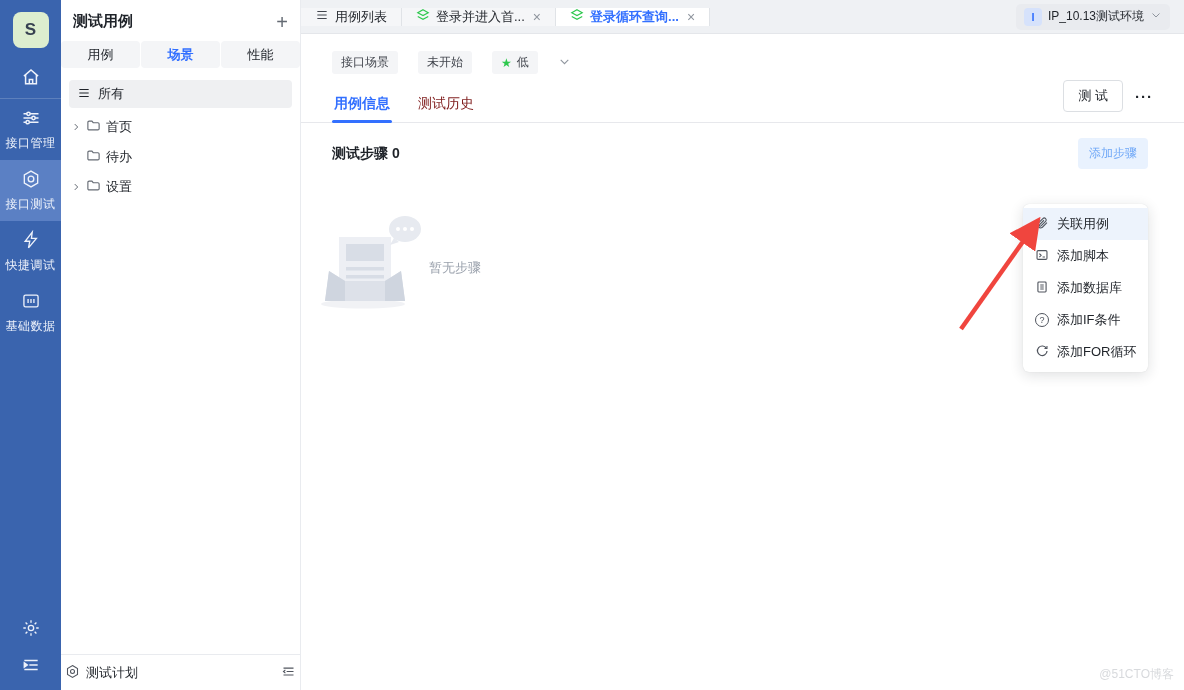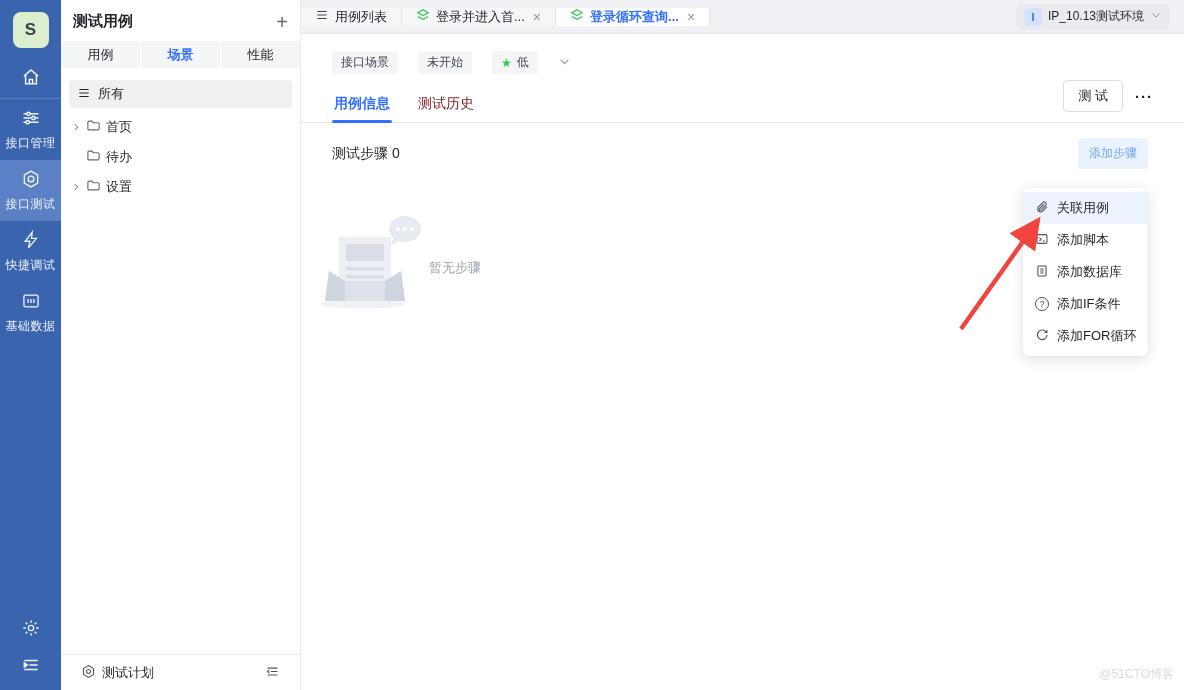--- a/index.html
+++ b/index.html
@@ -26,21 +26,21 @@
   .panel-tabs { display:flex; gap:1px; padding:0 0; }
   .panel-tab { flex:1; height:27px; background:#f4f5f7; border-radius:4px; display:flex; align-items:center; justify-content:center; font-size:13px; color:#1f2329; cursor:pointer; }
   .panel-tab.selected { color:#3370ff; font-weight:bold; }
   .tree-all { margin:12px 8px 4px; height:28px; background:#eff0f2; border-radius:4px; display:flex; align-items:center; gap:7px; padding:0 8px; cursor:pointer; }
   .tree-all svg { width:14px; height:14px; stroke:#1f2329; }
   .tree-item { height:30px; display:flex; align-items:center; gap:5px; padding:0 8px 0 10px; cursor:pointer; }
   .tree-item .caret { width:10px; height:10px; display:flex; align-items:center; justify-content:center; }
   .tree-item .caret svg { width:10px; height:10px; stroke:#646a73; }
   .tree-item .folder svg { width:15px; height:15px; stroke:#646a73; }
   .tree-label { font-size:13px; }
-  .panel-footer { position:absolute; left:0; right:0; bottom:0; height:36px; border-top:1px solid #e9ebef; display:flex; align-items:center; justify-content:space-between; padding:0 20px; background:#fff; }
+  .panel-footer { position:absolute; left:0; right:0; bottom:0; height:36px; border-top:1px solid #e9ebef; display:flex; align-items:center; justify-content:space-between; padding:0 4px; background:#fff; }
   .panel-footer-left { display:flex; align-items:center; gap:6px; cursor:pointer; }
   .panel-footer svg { width:15px; height:15px; stroke:#50555e; }
 
   
   .main { flex:1; display:flex; flex-direction:column; min-width:0; }
   .tabbar { height:34px; background:#eff1f4; border-bottom:1px solid #e4e6ea; display:flex; align-items:center; }
   .doc-tab { display:flex; align-items:center; gap:6px; padding:0 14px; font-size:13px; background:#f5f6f8; border-right:1px solid #e0e3e7; cursor:pointer; white-space:nowrap; }
   .doc-tab svg { width:14px; height:14px; flex-shrink:0; }
   .doc-tab .close { color:#8f959e; font-size:14px; margin-left:2px; cursor:pointer; }
   .doc-tab.active { background:#ffffff; border-right:1px solid #e0e3e7; }
@@ -58,28 +58,28 @@
   .tag .star { color:#2ec84e; font-size:12px; line-height:1; }
   .tags-chevron svg { width:13px; height:13px; stroke:#8f959e; cursor:pointer; }
   .header-actions { position:absolute; top:46px; right:31px; display:flex; align-items:center; gap:12px; }
   .test-btn { background:#fff; border:1px solid #dcdfe3; border-radius:4px; padding:6px 14px; font-size:13px; cursor:pointer; color:#1f2329; }
   .more-btn { font-size:15px; font-weight:bold; letter-spacing:1px; color:#1f2329; cursor:pointer; }
   .case-tabs { margin-top:15px; border-bottom:1px solid #e7e8ec; display:flex; gap:24px; padding-left:31px; }
   .case-tab { padding:6px 2px 9px; font-size:14px; cursor:pointer; position:relative; color:#7f1d1d; }
   .case-tab.active { color:#3370ff; font-weight:bold; }
   .case-tab.active:after { content:""; position:absolute; left:0; right:0; bottom:-1px; height:3px; border-radius:2px; background:#3370ff; }
   .steps-row { margin:15px 36px 0 31px; display:flex; align-items:center; justify-content:space-between; }
-  .steps-title { font-size:14px; font-weight:normal;text-align:right; }
+  .steps-title { font-size:14px; font-weight:bold;text-align:right; }
   .add-step-btn { background:#e9f2fe; color:#6ea7f7; border:none; border-radius:4px; padding:7px 11px; font-size:12px; cursor:pointer; }
 
   .empty-state { margin-top:42px; display:flex; flex-direction:row; align-items:center; }
   .empty-text { margin-top:10px; font-size:13px; color:#9aa1ac; }
 
   
-  .dropdown { position:absolute; top:154px; right:36px; width:125px; background:#fff; border-radius:6px; box-shadow:0 3px 14px rgba(31,35,41,0.14), 0 0 1px rgba(31,35,41,0.15); padding:4px 0; z-index:10; }
+  .dropdown { position:absolute; top:170px; right:36px; width:125px; background:#fff; border-radius:6px; box-shadow:0 3px 14px rgba(31,35,41,0.14), 0 0 1px rgba(31,35,41,0.15); padding:4px 0; z-index:10; }
   .menu-item { height:32px; display:flex; align-items:center; gap:8px; padding:0 12px; font-size:13px; cursor:pointer; white-space:nowrap; }
   .menu-item.highlight { background:#edf3fc; }
   .menu-item svg { width:14px; height:14px; stroke:#50555e; flex-shrink:0; }
   .if-circle { width:14px; height:14px; border:1.2px solid #50555e; border-radius:50%; font-size:9px; color:#50555e; display:flex; align-items:center; justify-content:center; flex-shrink:0; }
 
   .arrow-overlay { position:absolute; left:0; top:0; width:1184px; height:690px; pointer-events:none; z-index:20; }
   .watermark { position:absolute; right:10px; bottom:7px; font-size:12px; color:#d8dadd; z-index:5; }
 </style>
 </head>
 <body>

